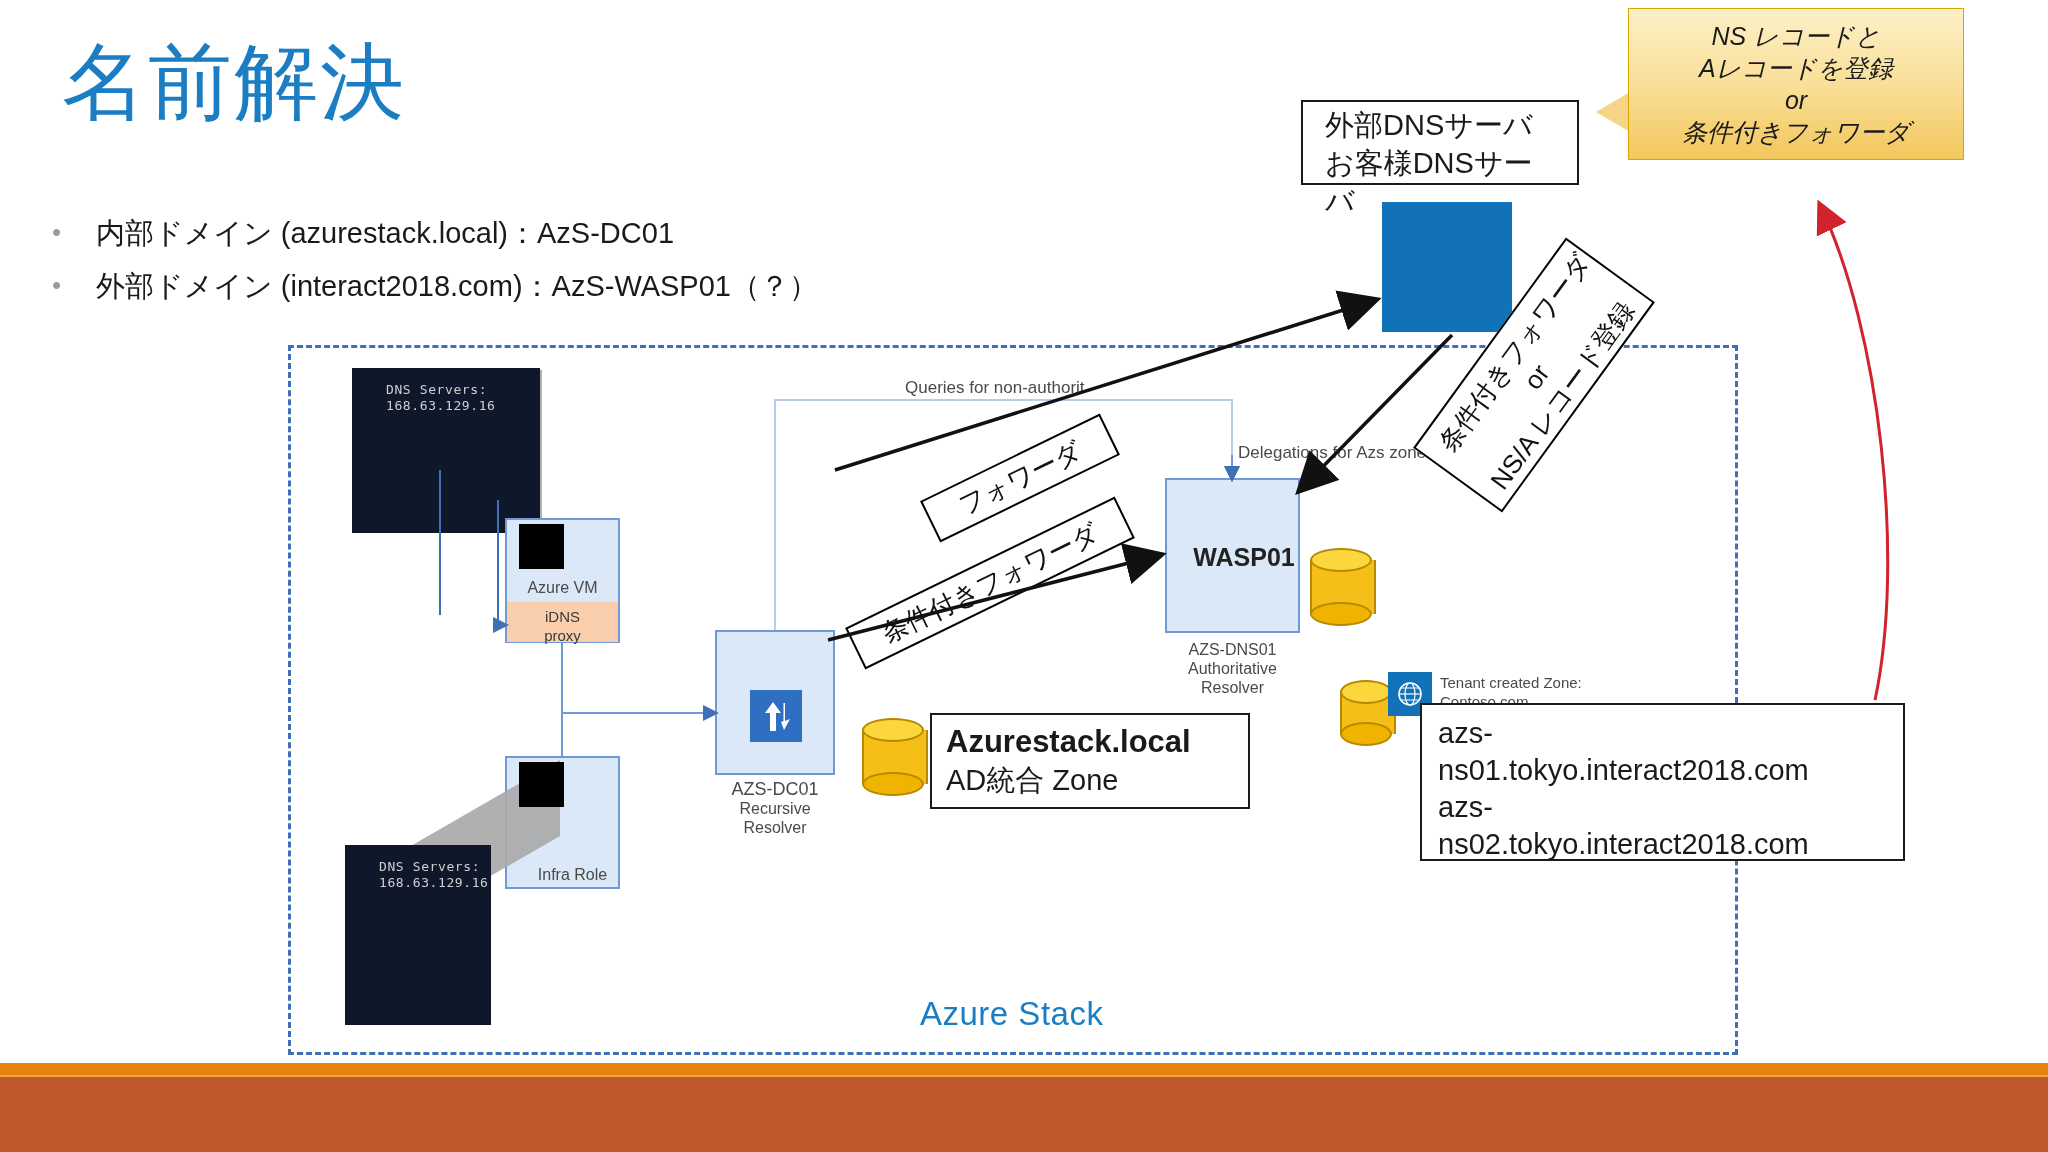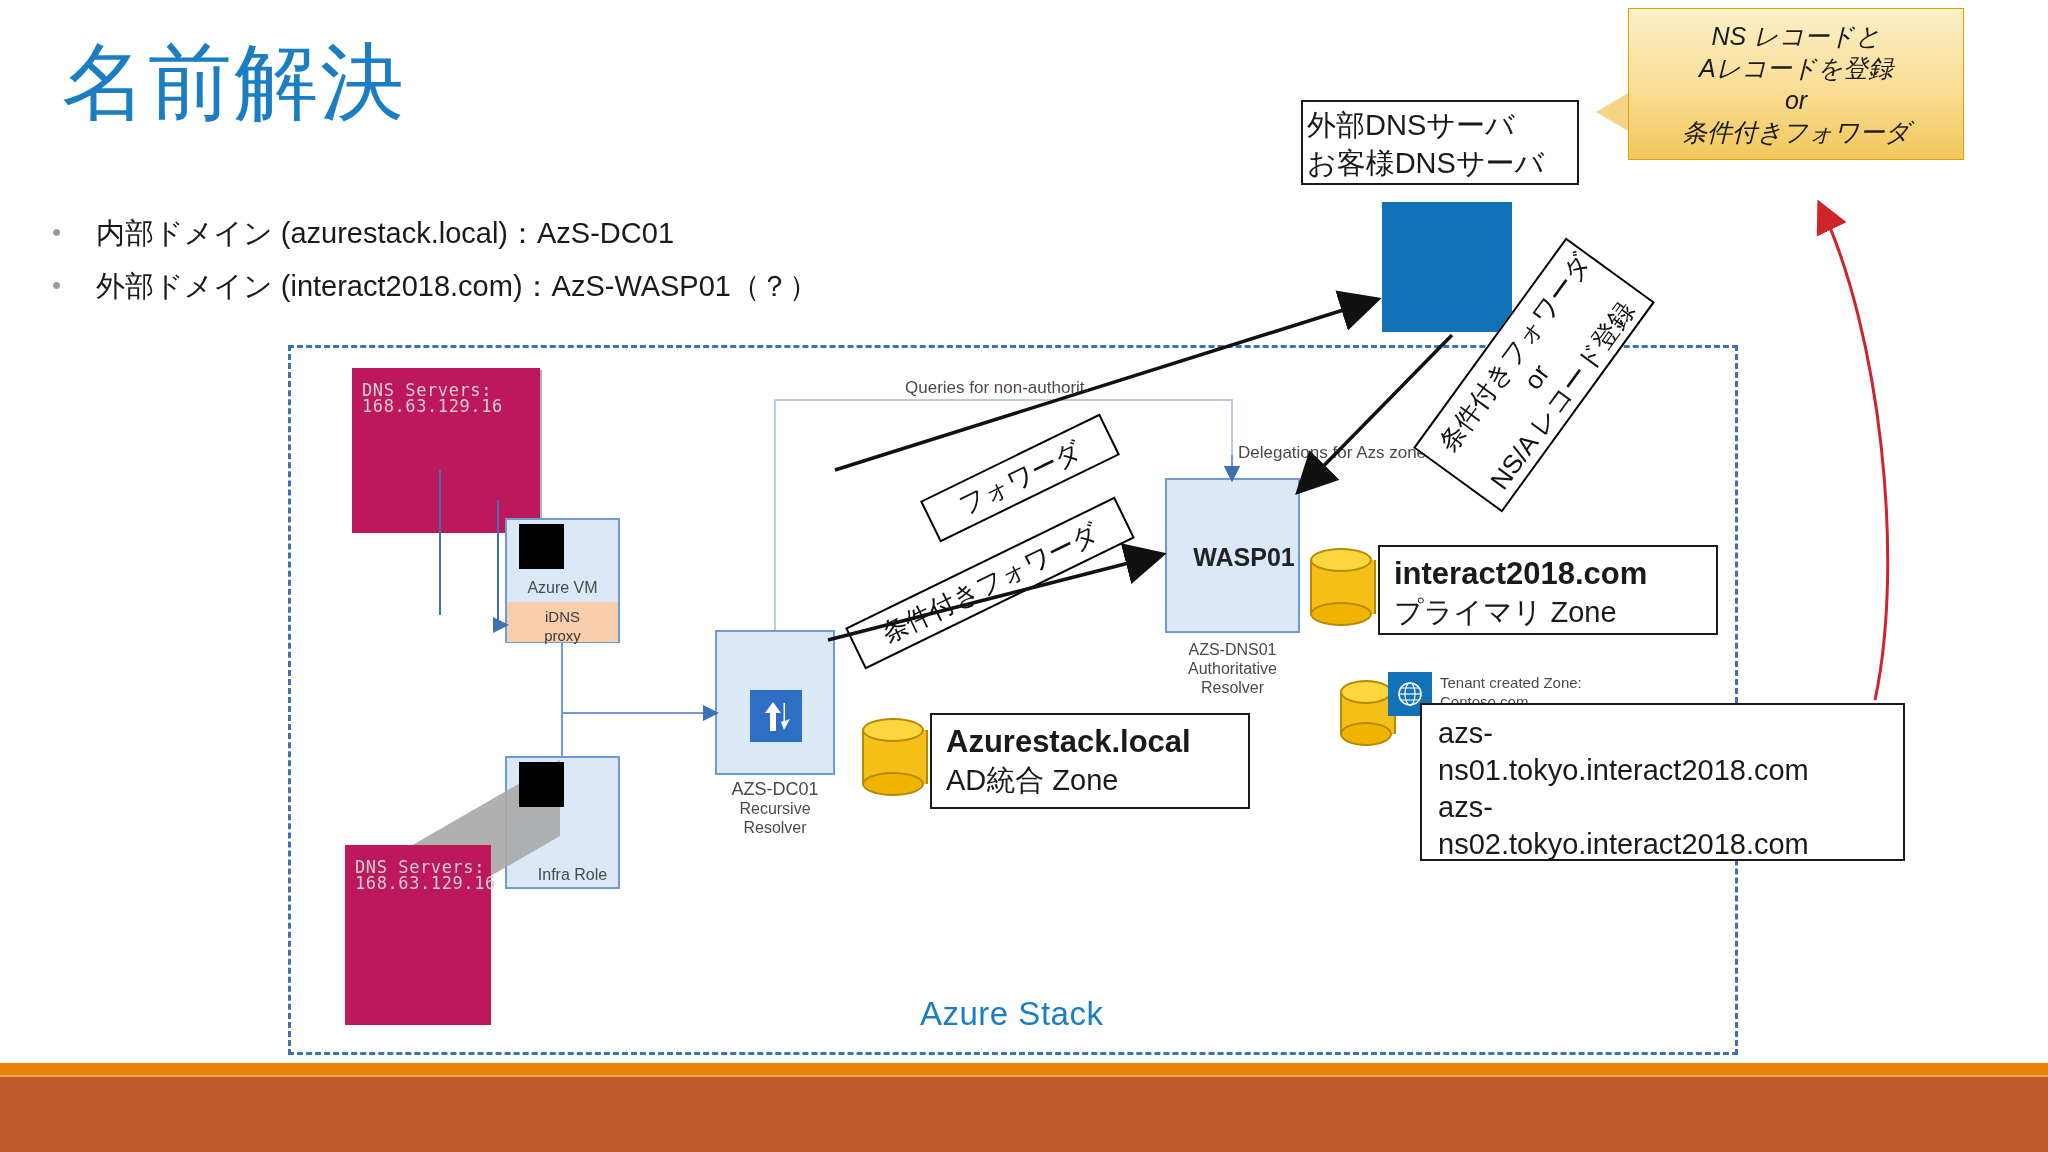--- a/index.html
+++ b/index.html
@@ -44,23 +44,23 @@
   
   .vmbox{
     position:absolute;background:#dbe8f7;border:2px solid #6f9ad6;
     box-sizing:border-box;
   }
   .vmlabel{
     position:absolute;text-align:center;color:#4a4a4a;
     font-size:16px;line-height:19px;white-space:nowrap;
   }
   .termbox{
-    position:absolute;background:#be185d;color:#cfcfcf;
+    position:absolute;background:#0f172a;color:#cfcfcf;
     font-family:"DejaVu Sans Mono","Liberation Mono",monospace;
-    font-size:17px;line-height:16px;padding:14px 0 0 10px;
+    font-size:13px;line-height:16px;padding:14px 0 0 34px;
     box-sizing:border-box;letter-spacing:.6px;
   }
   .shade{position:absolute;background:#a9a9a9;opacity:.92;}
   .blackchip{position:absolute;background:#000;}
   .idns{
     position:absolute;background:#f9cead;color:#3b3b3b;
     font-size:15px;line-height:19px;text-align:center;
     padding-top:5px;box-sizing:border-box;
   }
 
@@ -206,24 +206,20 @@
     <div>AZS-DNS01</div>
     <div>Authoritative</div>
     <div>Resolver</div>
   </div>
 
   <div class="cyl" style="left:1310px;top:548px;width:62px;height:78px;">
     <div class="body"></div>
       <div class="top"></div>
       <div class="bot"></div>
   </div>
-  <div class="wbox" style="left:1378px;top:545px;width:340px;height:90px;">
-    <div class="l1 b">interact2018.com</div>
-    <div class="l2">プライマリ Zone</div>
-  </div>
 
   <div class="cyl" style="left:1340px;top:680px;width:52px;height:66px;">
     <div class="body"></div>
       <div class="top"></div>
       <div class="bot"></div>
   </div>
   <div class="msicon" style="left:1388px;top:672px;width:44px;height:44px;">
     <svg width="30" height="30" viewBox="0 0 30 30">
       <circle cx="15" cy="15" r="11" fill="none" stroke="#fff" stroke-width="1.6"></circle>
       <ellipse cx="15" cy="15" rx="5" ry="11" fill="none" stroke="#fff" stroke-width="1.2"></ellipse>
@@ -239,21 +235,21 @@
 
   <div class="wbox" style="left:1420px;top:703px;width:485px;height:158px;padding:10px 16px;">
     <div class="l2" style="line-height:37px;">azs-</div>
     <div class="l2" style="line-height:37px;">ns01.tokyo.interact2018.com</div>
     <div class="l2" style="line-height:37px;">azs-</div>
     <div class="l2" style="line-height:37px;">ns02.tokyo.interact2018.com</div>
   </div>
 
   <div class="extdns-ghost" style="left:1395px;top:170px;">External DNS</div>
   <div class="bluebox" style="left:1382px;top:202px;width:130px;height:130px;"></div>
-  <div class="wbox" style="left:1301px;top:100px;width:278px;height:85px;padding:4px 4px;">
+  <div class="wbox" style="left:1301px;top:100px;width:278px;height:85px;padding:4px 22px;">
     <div class="l2" style="line-height:38px;">外部DNSサーバ</div>
     <div class="l2" style="line-height:38px;">お客様DNSサーバ</div>
   </div>
 
   <div class="ytail"></div>
   <div class="ycall">
     <div>NS レコードと</div>
     <div>Aレコードを登録</div>
     <div>or</div>
     <div>条件付きフォワーダ</div>

